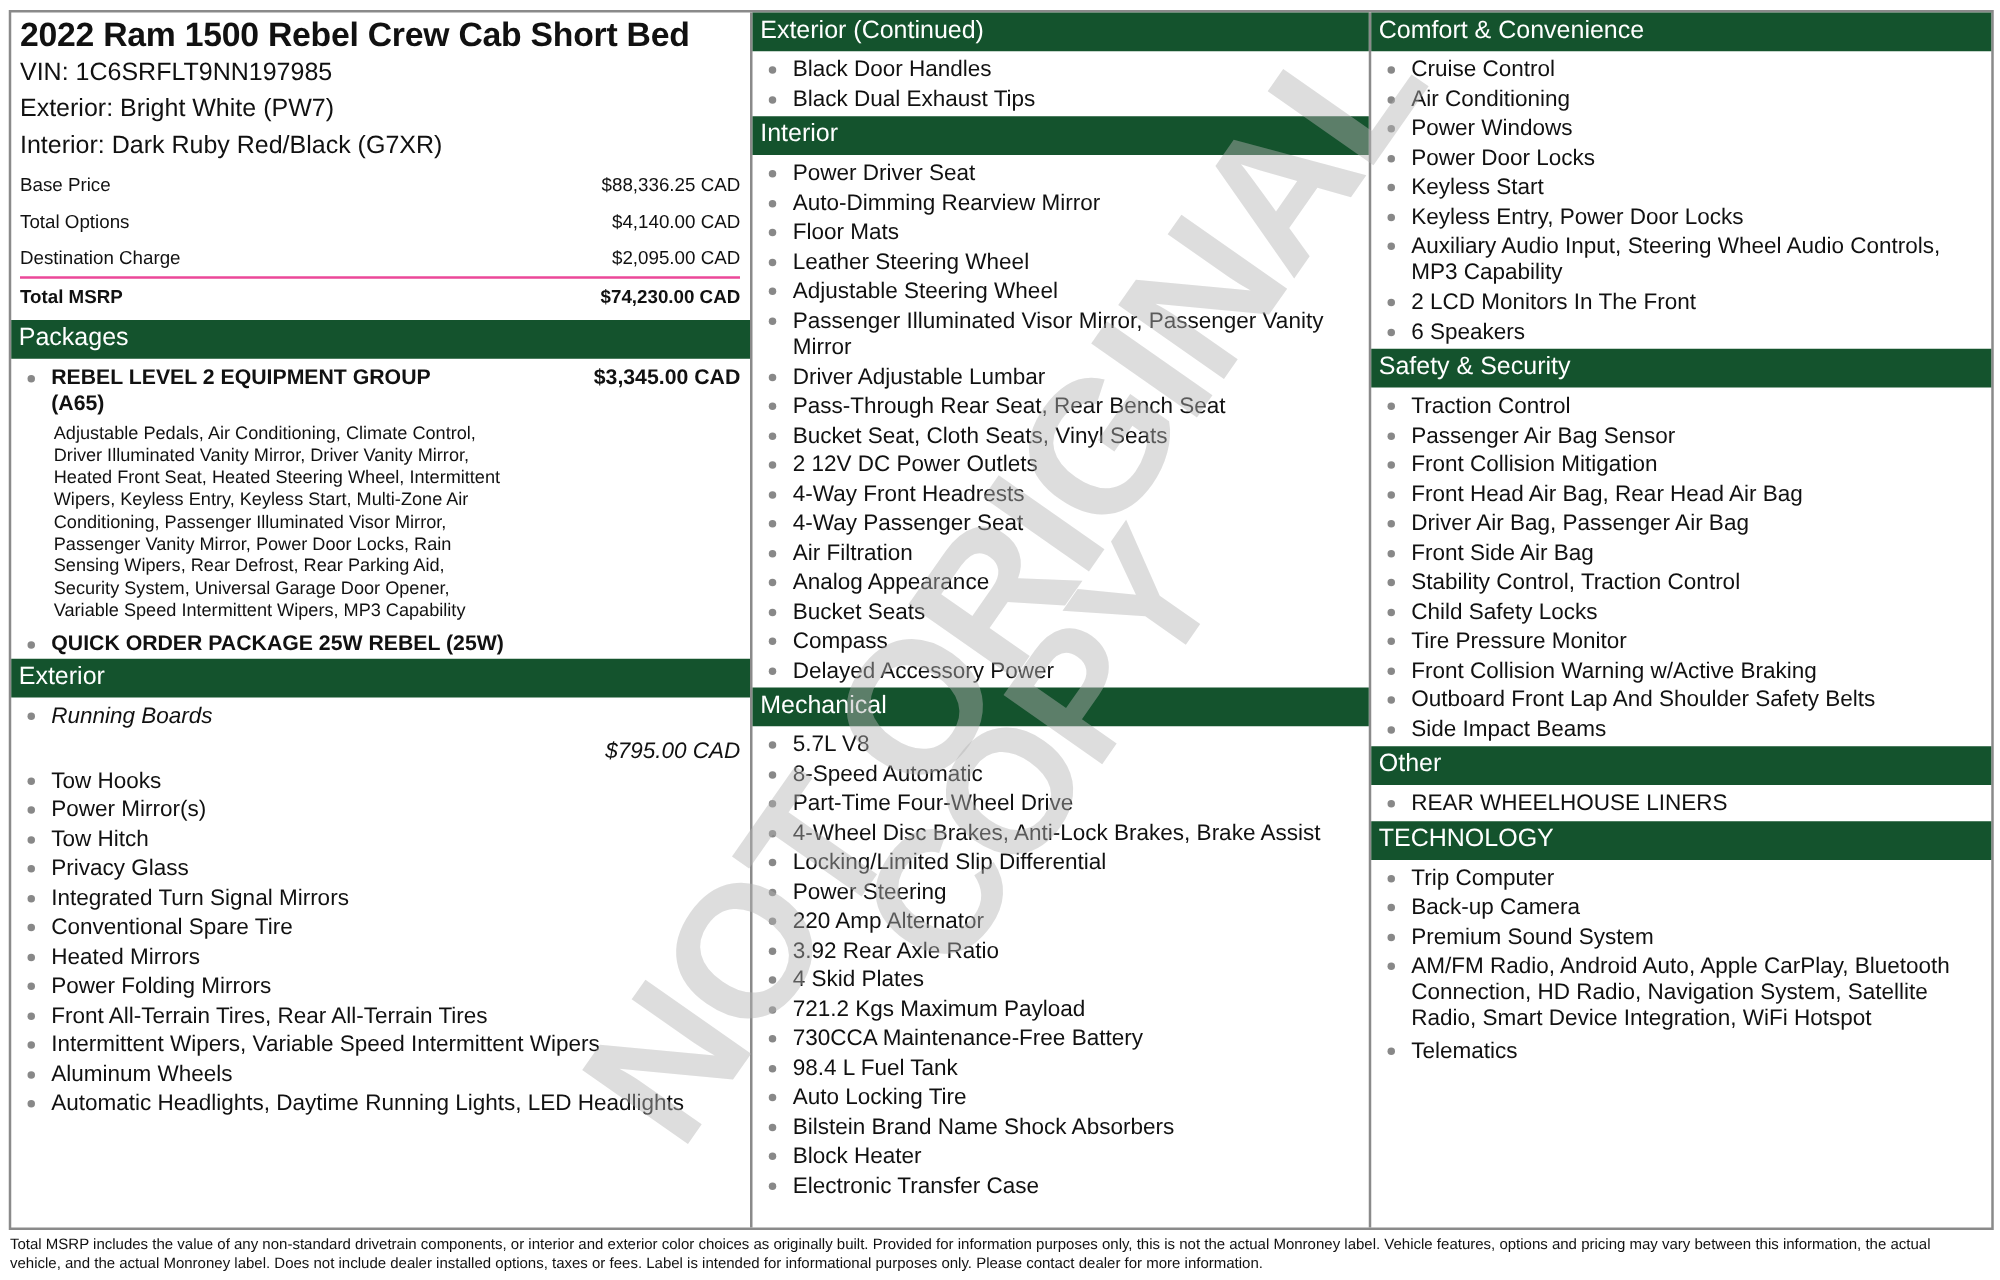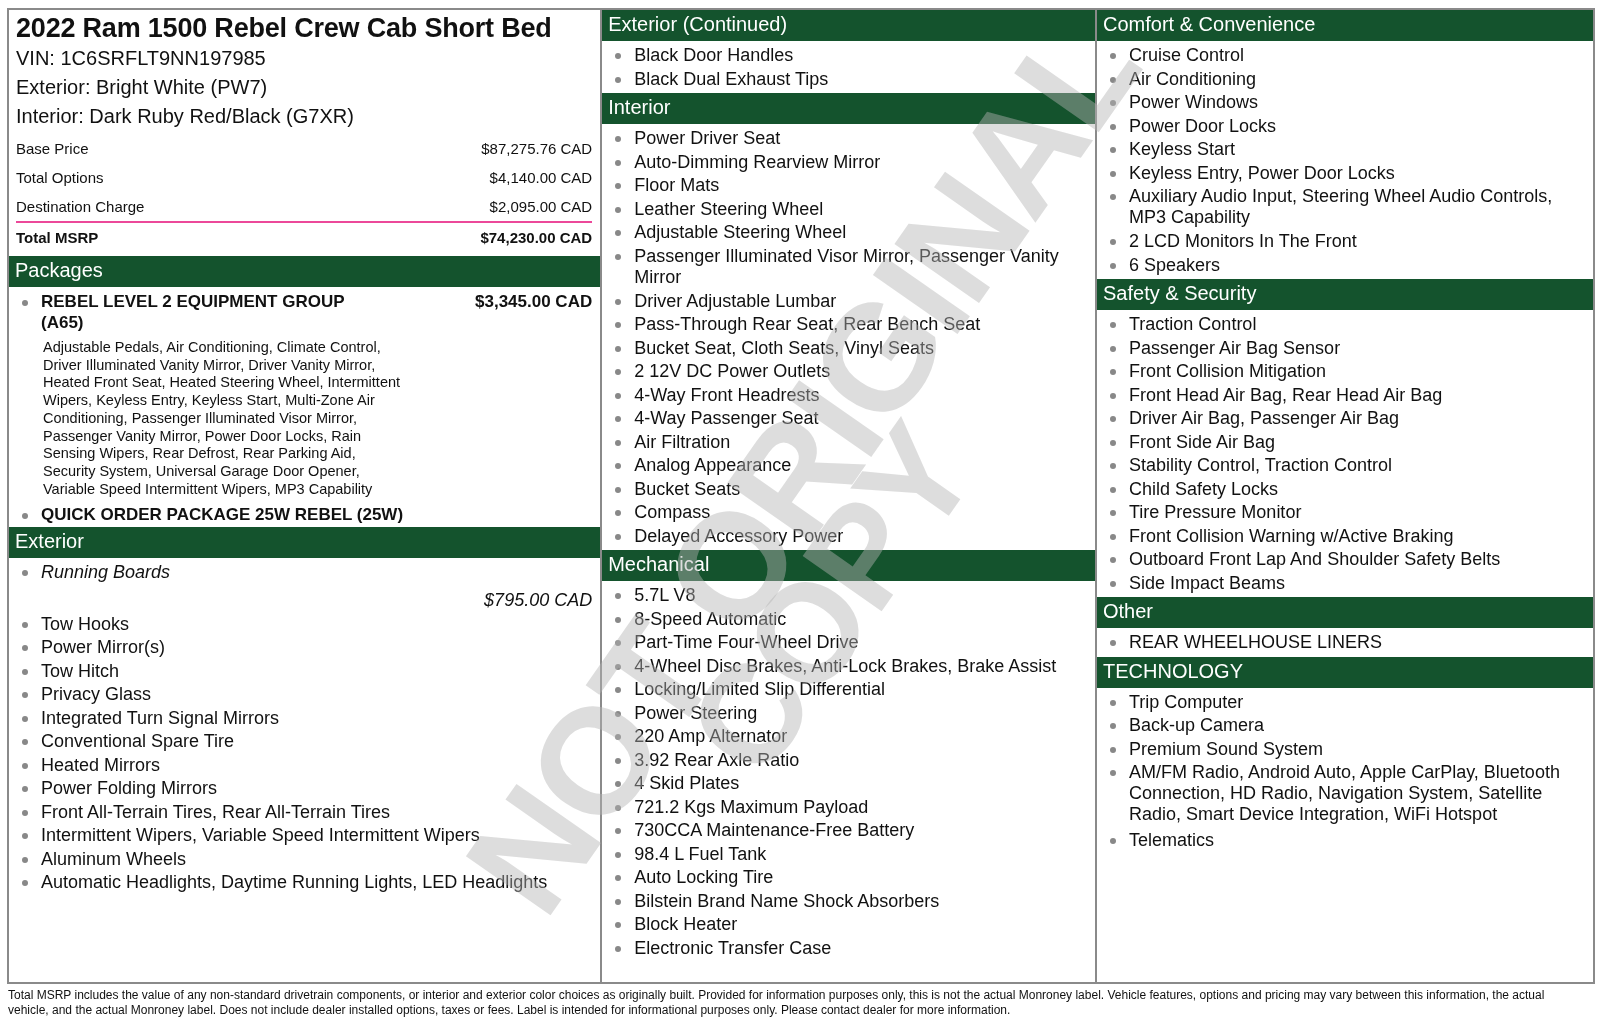--- a/index.html
+++ b/index.html
@@ -67,21 +67,21 @@
 
   <div class="col col-1">
     <div class="vehicle">
       <div class="title">2022 Ram 1500 Rebel Crew Cab Short Bed</div>
       <div class="info-line">VIN: 1C6SRFLT9NN197985</div>
       <div class="info-line">Exterior: Bright White (PW7)</div>
       <div class="info-line">Interior: Dark Ruby Red/Black (G7XR)</div>
       <div class="price-table">
         <div class="price-row">
           <span>Base Price</span>
-          <span>$87,275.76 CAD</span>
+          <span>$88,336.25 CAD</span>
         </div>
         <div class="price-row">
           <span>Total Options</span>
           <span>$4,140.00 CAD</span>
         </div>
         <div class="price-row">
           <span>Destination Charge</span>
           <span>$2,095.00 CAD</span>
         </div>
         <div class="price-row total">

